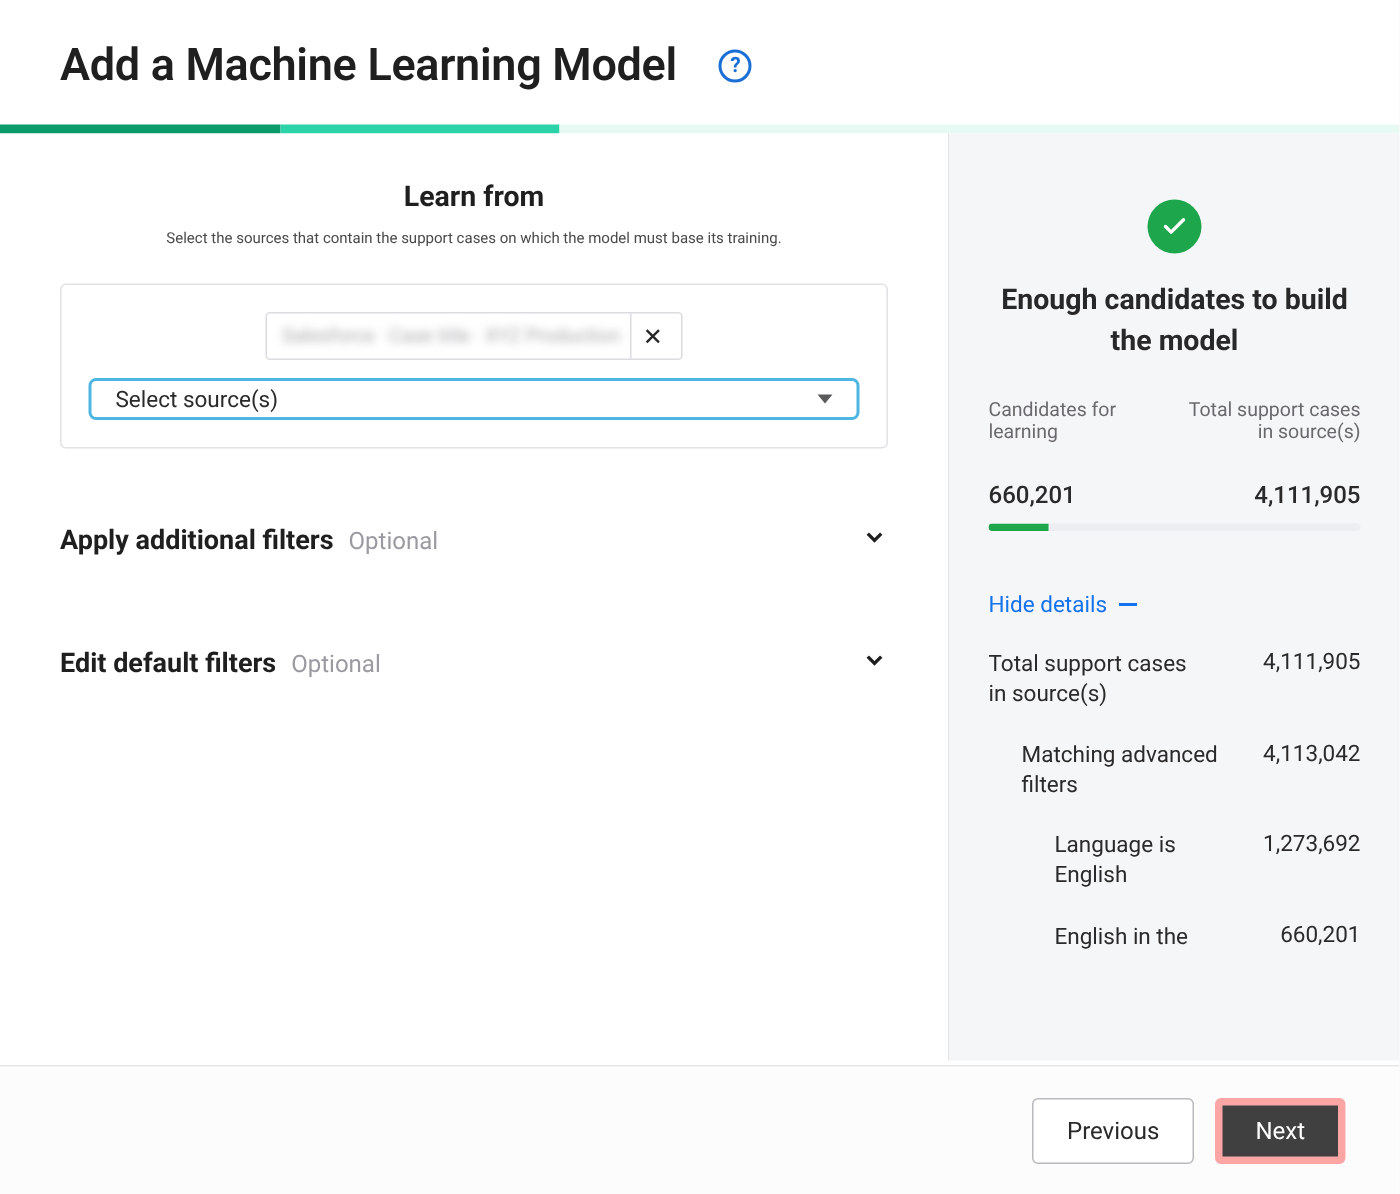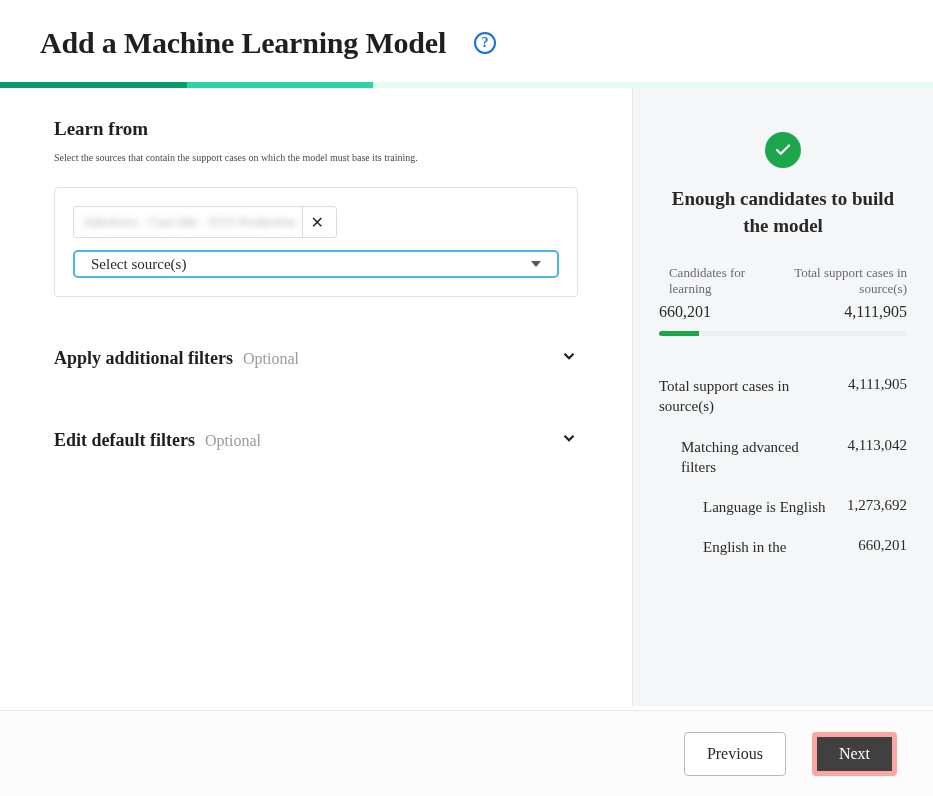--- a/index.html
+++ b/index.html
@@ -11,21 +11,20 @@
     height: 796px;
     overflow: hidden;
     position: relative;
   }
   .card {
     background: #ffffff;
     margin: 0;
     width: 933px;
     height: 796px;
     position: relative;
-    font-family: Liberation Serif, serif;
   }
   .header {
     padding: 26px 40px 22px 40px;
     display: flex;
     align-items: center;
     gap: 28px;
   }
   .header h1 {
     font-size: 30px;
     font-weight: 600;
@@ -56,23 +55,24 @@
   .seg3 { background: #e6f9f3; }
   .seg4 { background: #e6f9f3; }
   .seg5 { background: #e6f9f3; }
 
   .body {
     display: flex;
     height: calc(796px - 92px - 86px);
   }
   .left {
     flex: 1;
-    padding: 30px 54px;
+    padding: 30px 40px;
     border-right: 1px solid #e6e6e8;
     background: #fff;
+    text-align: center;
   }
   .right {
     width: 300px;
     padding: 44px 26px;
     background: #f5f6f7;
   }
 
   .section-title {
     font-size: 19px;
     font-weight: 700;
@@ -178,24 +178,24 @@
   }
   .status-title {
     font-size: 19px;
     font-weight: 700;
     text-align: center;
     line-height: 1.4;
     margin-bottom: 26px;
   }
   .metrics {
     display: flex;
-    justify-content: flex-end;
+    justify-content: space-between;
     font-size: 13px;
     color: #6a6a6e;
-    margin-bottom: 6px;
+    margin-bottom: 24px;
   }
   .metrics .mcol { width: 48%; }
   .metrics .mcol.right-align { text-align: right; }
   .metric-vals {
     display: flex;
     justify-content: space-between;
     font-size: 16px;
     color: #2a2a2a;
     font-weight: 500;
     margin-bottom: 10px;
@@ -244,21 +244,21 @@
     bottom: 0;
     left: 0;
     width: 100%;
     height: 86px;
     background: #fcfcfd;
     border-top: 1px solid #e6e6e8;
     display: flex;
     align-items: center;
     justify-content: flex-end;
     padding: 0 36px;
-    gap: 26px;
+    gap: 14px;
   }
   .btn {
     height: 44px;
     padding: 0 22px;
     border-radius: 4px;
     font-size: 16px;
     cursor: pointer;
     display: flex;
     align-items: center;
   }
@@ -349,20 +349,24 @@
         <div class="mcol right-align">Total support cases in source(s)</div>
       </div>
       <div class="metric-vals">
         <div>660,201</div>
         <div>4,111,905</div>
       </div>
       <div class="mini-bar">
         <div class="mini-bar-fill"></div>
       </div>
 
+      <div class="hide-details">
+        <span>Hide details</span>
+        <span class="dash"></span>
+      </div>
 
       <div class="detail-row">
         <div class="dl">Total support cases in source(s)</div>
         <div class="dv">4,111,905</div>
       </div>
       <div class="detail-row indent1">
         <div class="dl">Matching advanced filters</div>
         <div class="dv">4,113,042</div>
       </div>
       <div class="detail-row indent2">

